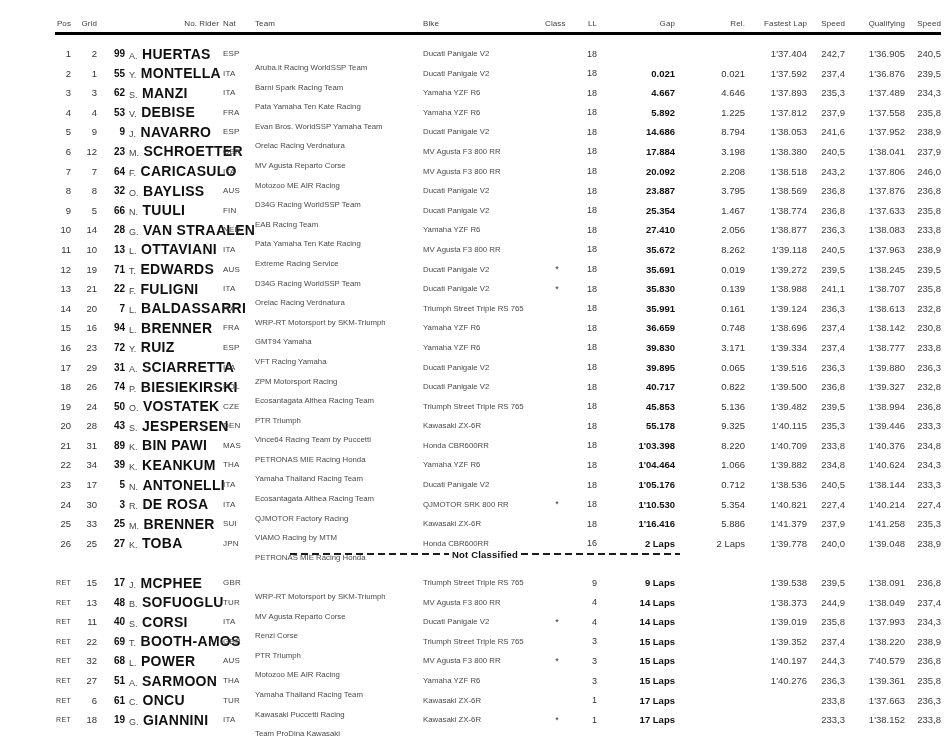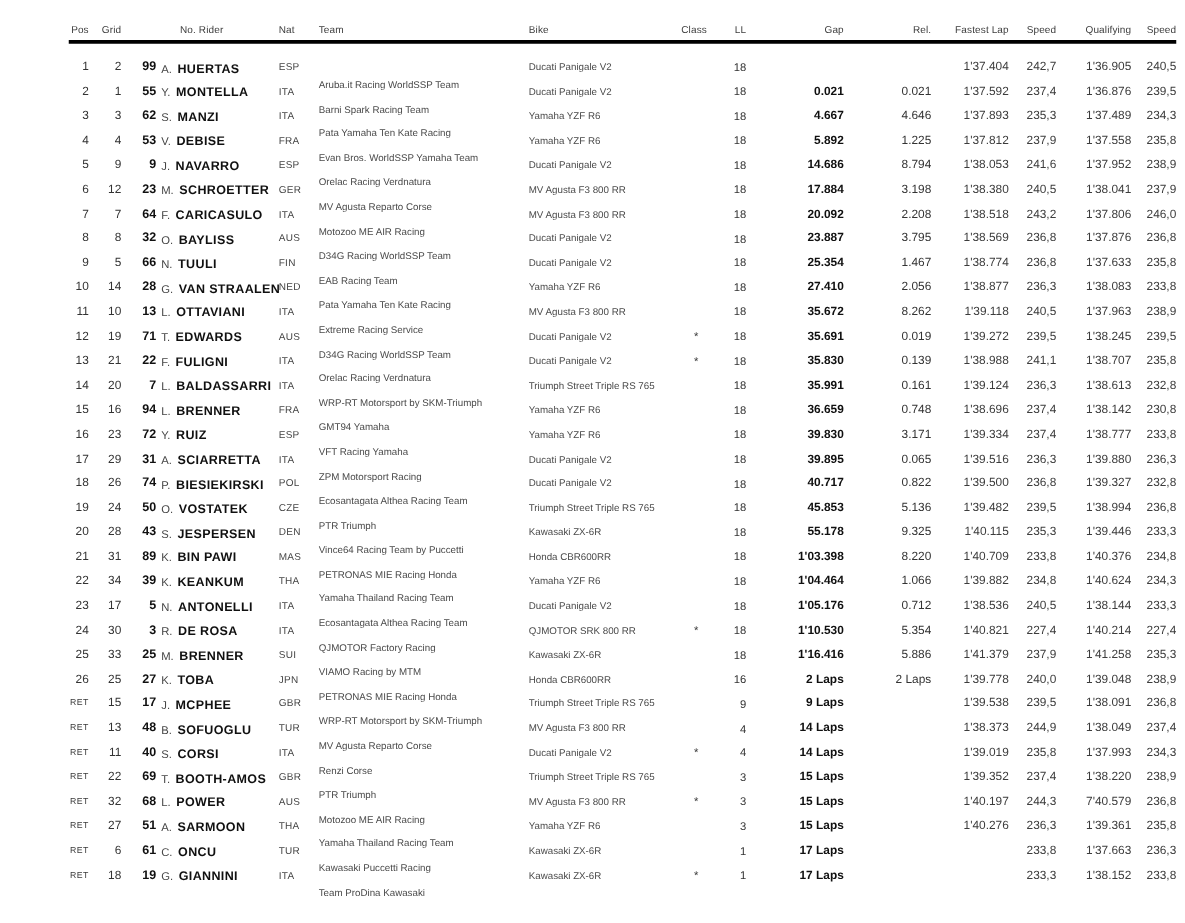--- a/index.html
+++ b/index.html
@@ -27,31 +27,31 @@
   .c { overflow:visible; }
   .r  { text-align:right; }
   .l  { text-align:left; padding-left:4px; }
   .ctr{ text-align:center; }
 
   .pos  { font-size:9.5px; color:#333; }
   .grid { font-size:9.5px; color:#333; }
   .num  { font-size:10px; font-weight:bold; color:#101010;text-align:right; }
   .rider{ padding-left:4px; }
   .initial { font-size:9px; color:#454545; }
-  .surname { font-size:10px; font-weight:bold; color:#101010; letter-spacing:.3px;text-align:center; }
+  .surname { font-size:14px; font-weight:bold; color:#101010; letter-spacing:.3px;text-align:center; }
   .nat  { font-size:8px; color:#454545; letter-spacing:.2px; }
   .team { font-size:7.8px; color:#4a4a4a;margin-top:28px; }
   .bike { font-size:7.8px; color:#4a4a4a; }
   .cls  { font-size:9px; color:#333; }
   .ll   { font-size:9px; color:#333; }
   .gap  { font-size:9.5px; font-weight:bold; color:#101010; }
   .rel  { font-size:9.5px; color:#333; }
   .fl, .sp1, .qual, .sp2 { font-size:9.5px; color:#3c3c3c; }
 
-  .no-rider-h { grid-column:3 / 5; text-align:left; padding-left:8px;margin-left:39px; }
+  .no-rider-h { grid-column:3 / 5; text-align:right; padding-left:8px;margin-left:39px; }
 
   .ret-row .pos { font-size:7px; letter-spacing:.3px; color:#3a3a3a; }
 
   .divider-row {
     height:19.6px;
     display:flex; align-items:center;
     margin-left:235px; width:390px;
   }
   .dash-line {
     flex:1; height:2px;
@@ -550,20 +550,25 @@
     <span class="c r ll">16</span>
     <span class="c r gap">2 Laps</span>
     <span class="c r rel">2 Laps</span>
     <span class="c r fl">1'39.778</span>
     <span class="c r sp1">240,0</span>
     <span class="c r qual">1'39.048</span>
     <span class="c r sp2">238,9</span>
   </div>
 </div>
 
+    <div class="divider-row">
+      <span class="dash-line"></span>
+      <span class="divider-label">Not Classified</span>
+      <span class="dash-line"></span>
+    </div>
 
     <div id="retired-body">
   <div class="row data-row ret-row">
     <span class="c r pos">RET</span>
     <span class="c r grid">15</span>
     <span class="c r num">17</span>
     <span class="c rider"><span class="initial">J.</span> <span class="surname">MCPHEE</span></span>
     <span class="c l nat">GBR</span>
     <span class="c l team">WRP-RT Motorsport by SKM-Triumph</span>
     <span class="c l bike">Triumph Street Triple RS 765</span>

